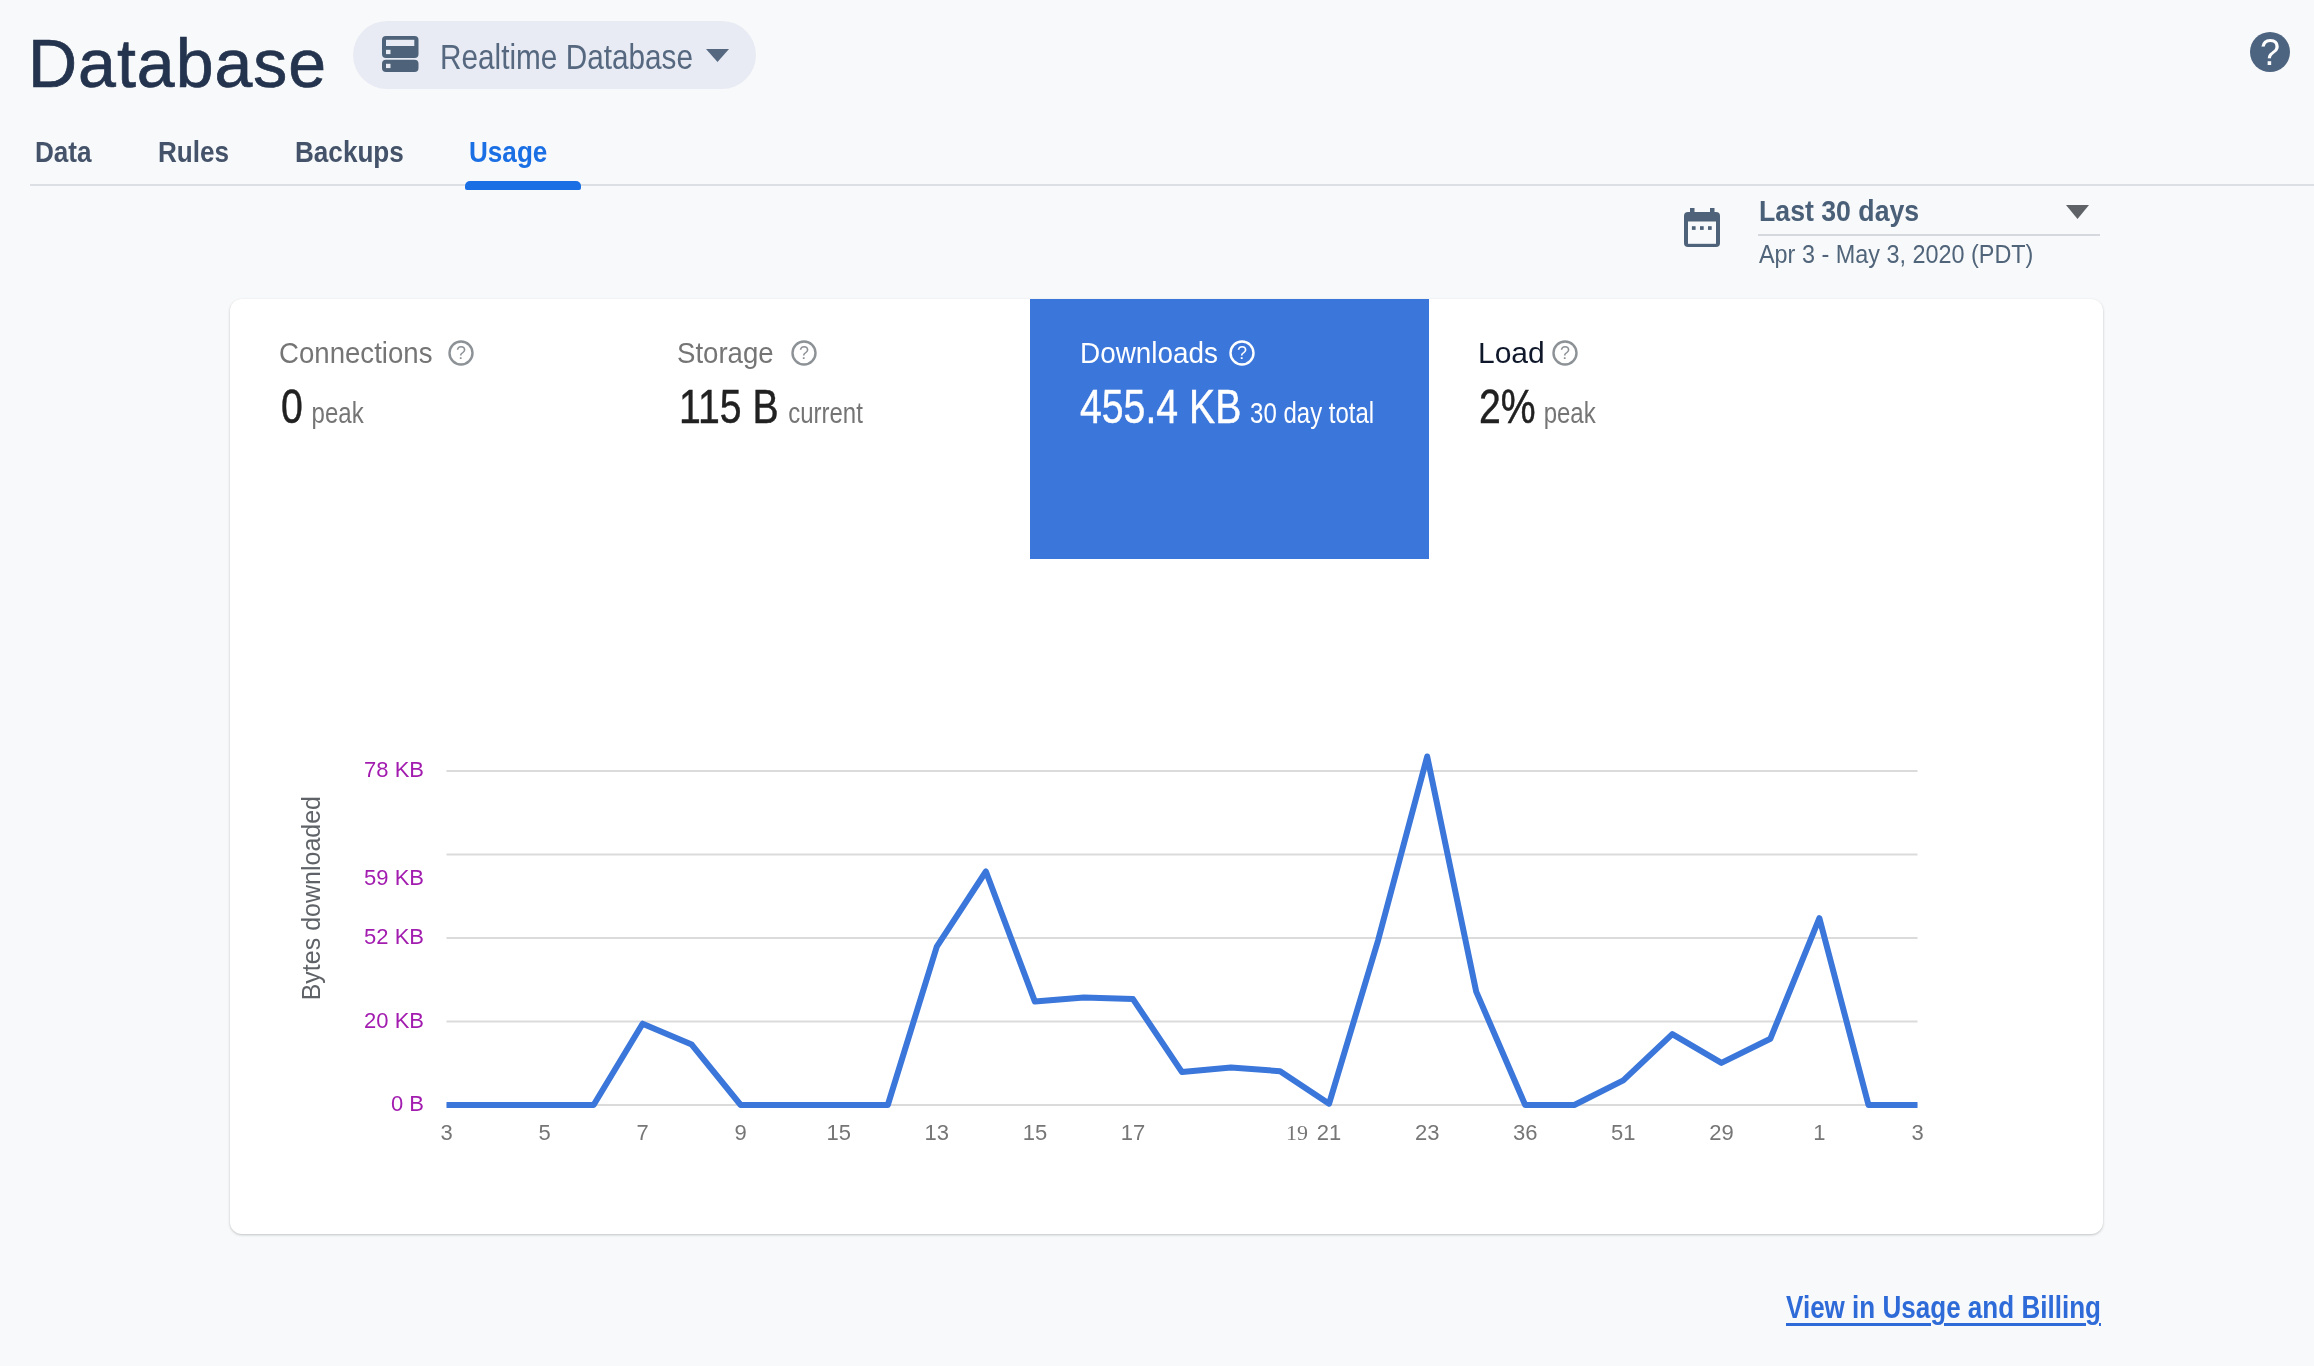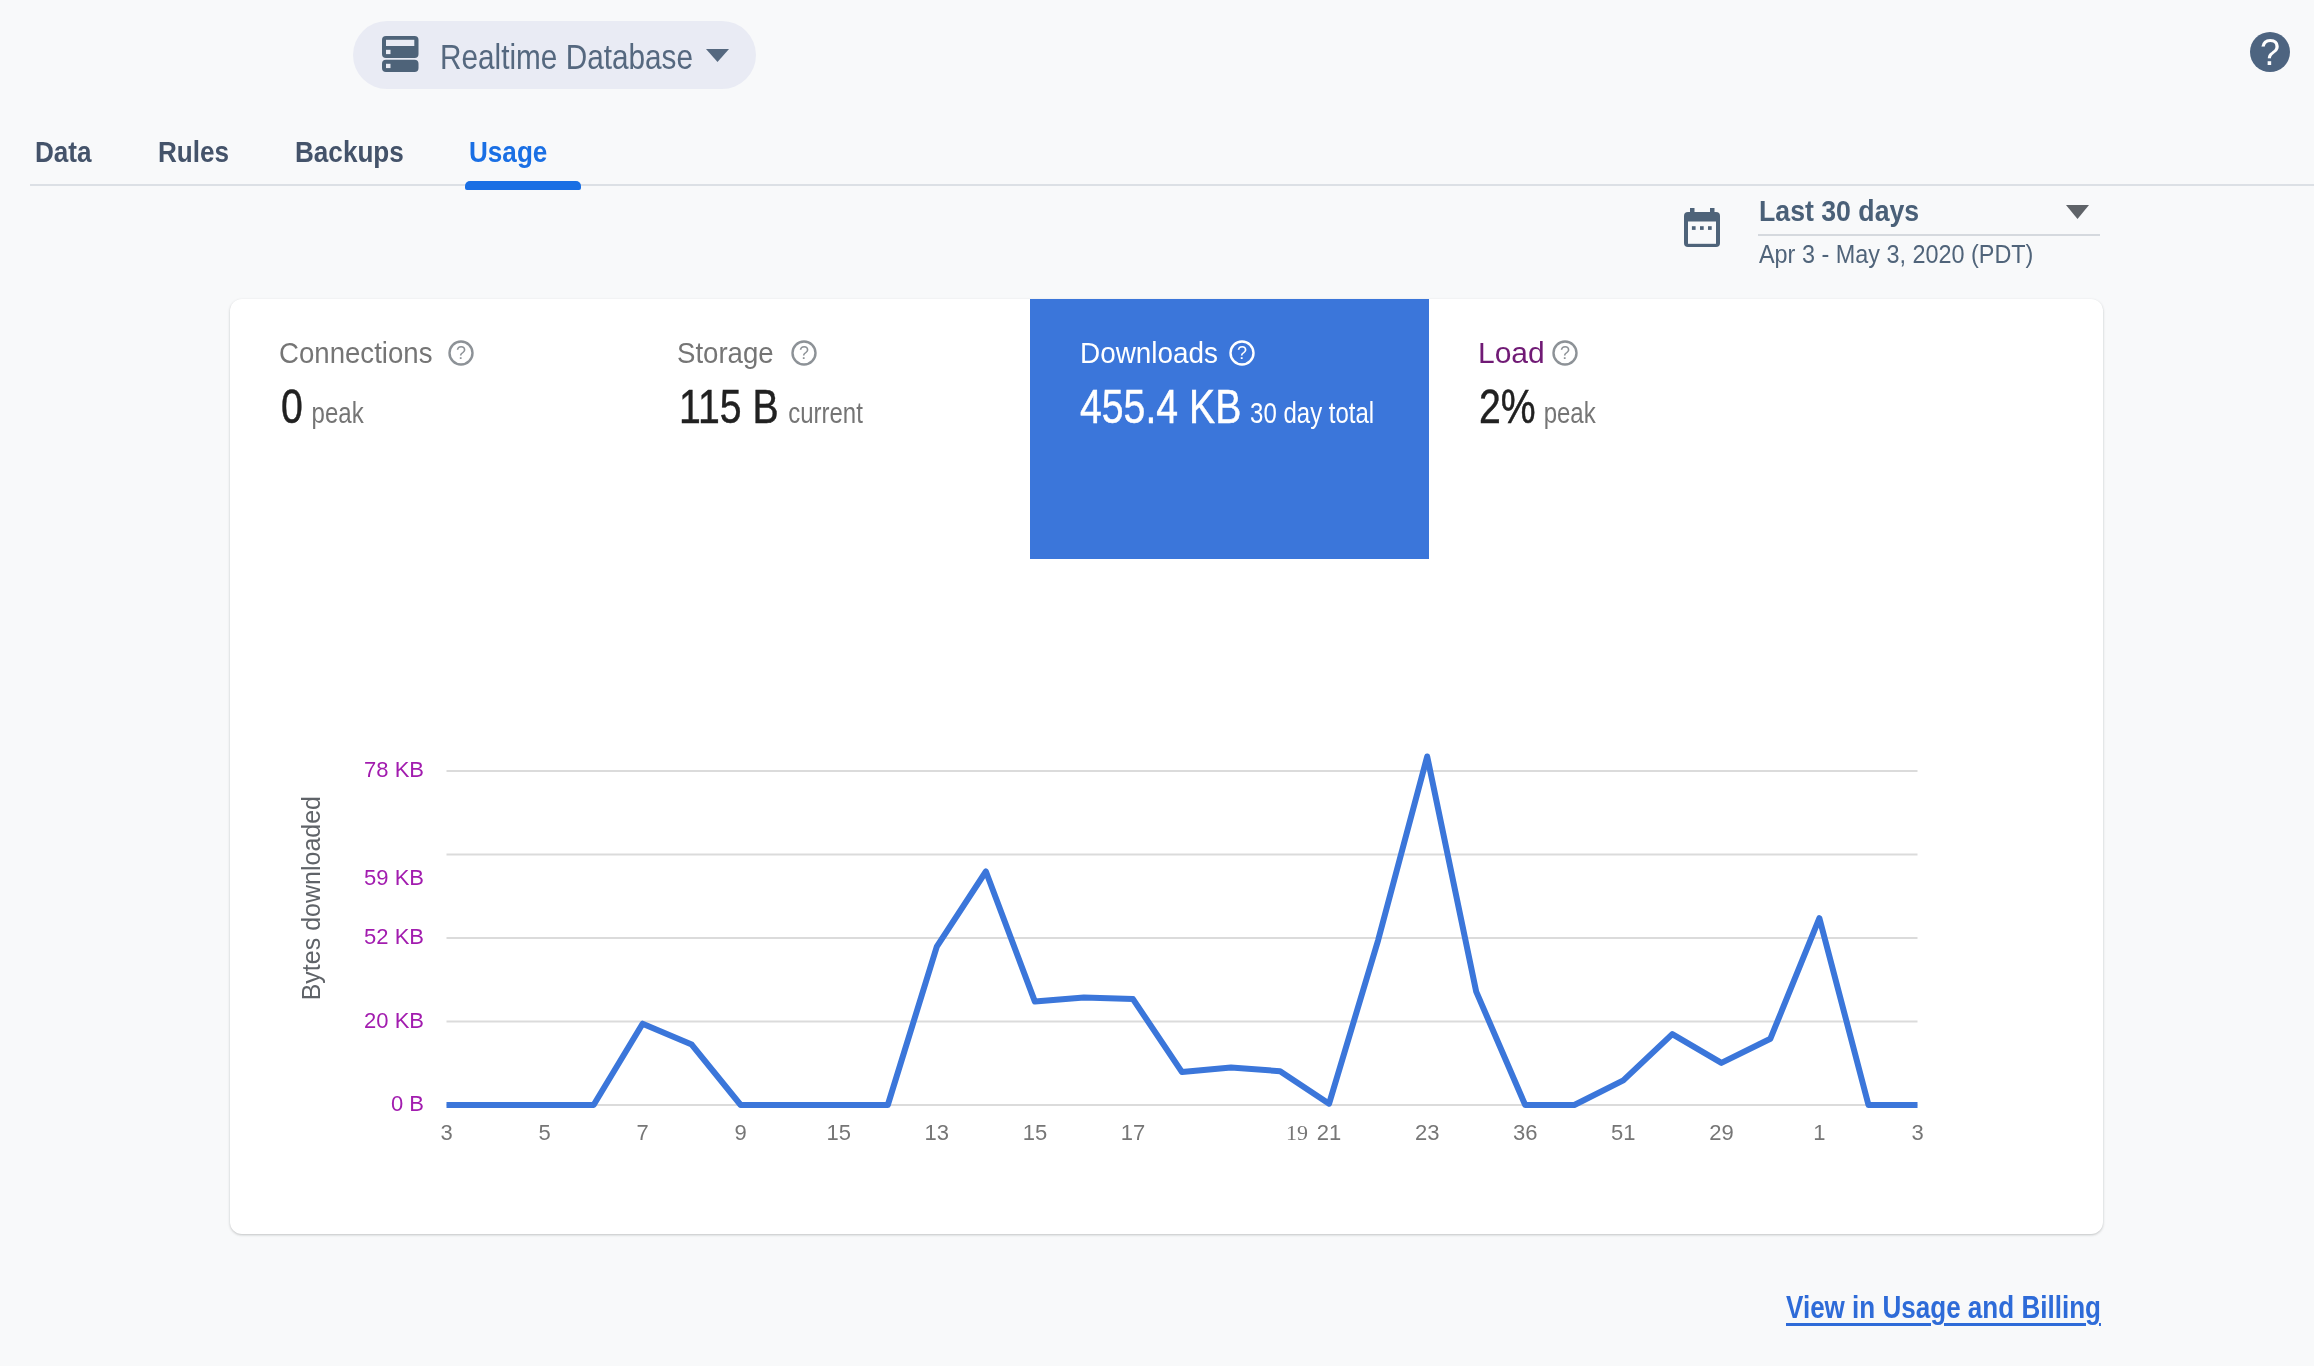--- a/index.html
+++ b/index.html
@@ -5,20 +5,21 @@
 * { margin:0; padding:0; box-sizing:border-box; }
 html,body { width:2314px; height:1366px; background:#f8f9fa; font-family:"Liberation Sans",sans-serif; overflow:hidden; }
 #page { position:relative; width:2314px; height:1366px; }
 .abs { position:absolute; }
 .tab { transform:scaleX(0.87); transform-origin:left; white-space:nowrap; }
 </style>
 </head>
 <body>
 <div id="page">
 
+  <div class="abs" id="title" style="left:28px; top:29px; font-size:68px; line-height:68px; letter-spacing:1px; color:#24344e; -webkit-text-stroke:0.7px #24344e;">Database</div>
 
   <div class="abs" id="pill" style="left:353px; top:21px; width:403px; height:68px; border-radius:34px; background:#e9ebf4;"></div>
   <svg class="abs" style="left:382px; top:36px;" width="37" height="38" viewBox="0 0 37 38">
     <path fill="#4e6379" d="M4,0 h28.5 a4,4 0 0 1 4,4 v14 a4,4 0 0 1 -4,4 h-28.5 a4,4 0 0 1 -4,-4 v-14 a4,4 0 0 1 4,-4 z"></path>
     <rect x="4" y="3.8" width="28.3" height="6.2" fill="#e9ebf4"></rect>
     <rect x="4" y="13.8" width="4.5" height="4.3" fill="#e9ebf4"></rect>
     <path fill="#4e6379" d="M4,23.7 h28.5 a4,4 0 0 1 4,4 v4.4 a4,4 0 0 1 -4,4 h-28.5 a4,4 0 0 1 -4,-4 v-4.4 a4,4 0 0 1 4,-4 z"></path>
     <rect x="4" y="27.8" width="4.5" height="4.3" fill="#e9ebf4"></rect>
   </svg>
   <div class="abs" id="pilltext" style="left:440px; top:38.5px; font-size:35px; line-height:35px; color:#55687f; white-space:nowrap; transform:scaleX(0.85); transform-origin:left;">Realtime Database</div>
@@ -69,21 +70,21 @@
     </svg>
   <div class="abs" style="left:679px; top:382px; white-space:nowrap; transform:scaleX(0.8); transform-origin:left;"><span style="font-size:49px; line-height:49px; color:#212121; -webkit-text-stroke:0.5px #212121;">115 B</span><span style="font-size:30px; color:#757575; margin-left:12px;">current</span></div>
 
   <div class="abs lbl" style="left:1080px; top:338px; font-size:30px; line-height:30px; color:#fff; transform:scaleX(0.93); transform-origin:left;">Downloads</div>
   <svg class="abs" style="left:1229px; top:340px;" width="26" height="26" viewBox="0 0 26 26">
       <circle cx="13" cy="13" r="11.5" fill="none" stroke="#fff" stroke-width="2.4"></circle>
       <text x="13" y="18.5" text-anchor="middle" font-family="Liberation Sans" font-size="18" fill="#fff">?</text>
     </svg>
   <div class="abs" style="left:1080px; top:382px; white-space:nowrap; transform:scaleX(0.8); transform-origin:left;"><span style="font-size:49px; line-height:49px; color:#fff; -webkit-text-stroke:0.5px #fff;">455.4 KB</span><span style="font-size:30px; color:#fff; margin-left:11px;">30 day total</span></div>
 
-  <div class="abs lbl" style="left:1478px; top:338px; font-size:30px; line-height:30px; color:#701a75;">Load</div>
+  <div class="abs lbl" style="left:1478px; top:338px; font-size:30px; line-height:30px; color:#0f172a;">Load</div>
   <svg class="abs" style="left:1552px; top:340px;" width="26" height="26" viewBox="0 0 26 26">
       <circle cx="13" cy="13" r="11.5" fill="none" stroke="#8d9297" stroke-width="2.4"></circle>
       <text x="13" y="18.5" text-anchor="middle" font-family="Liberation Sans" font-size="18" fill="#8d9297">?</text>
     </svg>
   <div class="abs" style="left:1479px; top:382px; white-space:nowrap; transform:scaleX(0.8); transform-origin:left;"><span style="font-size:49px; line-height:49px; color:#212121; -webkit-text-stroke:0.5px #212121;">2%</span><span style="font-size:30px; color:#757575; margin-left:10px;">peak</span></div>
 
   <div class="abs" style="left:298px; top:796px; font-size:25px; color:#5f6368; writing-mode:vertical-rl; transform:rotate(180deg); transform-origin:center; white-space:nowrap; line-height:26px;">Bytes downloaded</div>
 
   <div class="abs ylab" style="left:304px; top:759px;  width:120px;">78 KB</div>
   <div class="abs ylab" style="left:304px; top:842.5px;width:120px;margin-top:24px;">59 KB</div>

